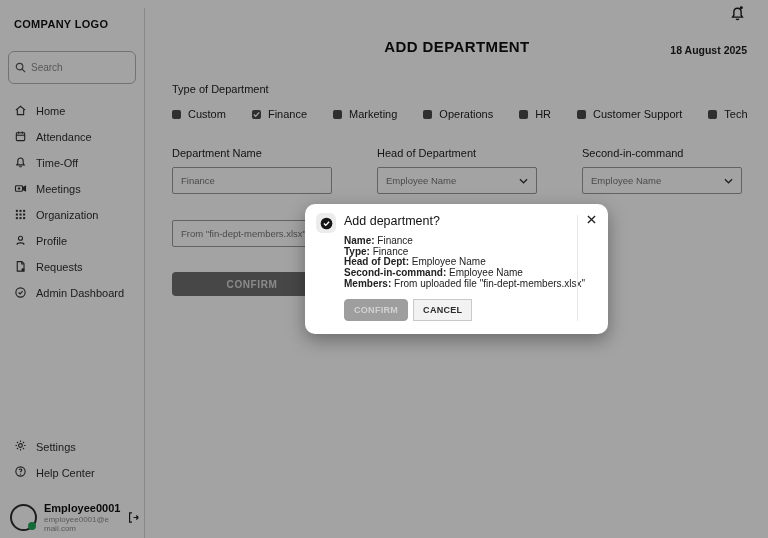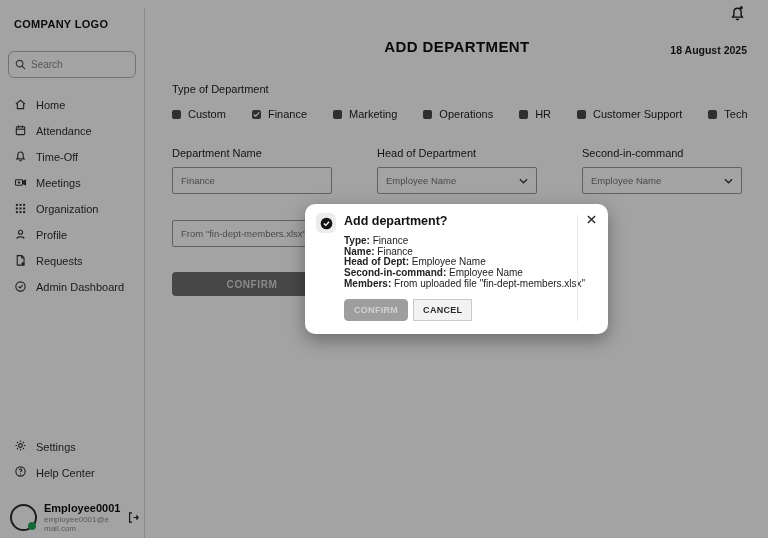--- a/index.html
+++ b/index.html
@@ -4,21 +4,21 @@
 <style>
   * { box-sizing: border-box; margin: 0; padding: 0; }
   html,body { width:768px; height:538px; }
   body { font-family: "Liberation Sans", "DejaVu Sans", sans-serif; background:#fff; }
   .app { position:relative; width:768px; height:538px; overflow:hidden; background:#fff; }
 
   
   .sidebar { position:absolute; left:0; top:8px; width:145px; height:538px;
     border-right:1px solid #d6d6d6; padding:10px 8px 12px; display:flex; flex-direction:column; background:#fff; }
   .logo { font-size:11px; font-weight:800; letter-spacing:.3px; color:#111; padding-left:6px; }
-  .search { margin-top:21px; height:27px; border:1px solid #b3b3b3; border-radius:6px;
+  .search { margin-top:21px; height:33px; border:1px solid #b3b3b3; border-radius:6px;
     display:flex; align-items:center; gap:5px; padding:0 6px; background:#fff; }
   .search input { border:none; outline:none; background:transparent; width:100%; font-size:10px; color:#333;
     font-family:inherit; }
   .search input::placeholder { color:#8a8a8a; }
   .nav { margin-top:14px; display:flex; flex-direction:column; }
   .nav-item { height:26px; display:flex; align-items:center; gap:9px; padding-left:6px;
     font-size:11px; color:#2e2e2e; cursor:pointer; }
   .nav-item svg { flex:0 0 auto; }
   .bottom { margin-top:auto; }
   .profile { margin-top:16px; display:flex; align-items:center; gap:7px; padding-left:2px; }
@@ -50,21 +50,21 @@
   .confirm-main { margin-top:25px; width:160px; height:24px; background:#6f6f6f; color:#d8d8d8;
     border:none; border-radius:4px; font-size:10px; font-weight:700; letter-spacing:.6px; cursor:pointer;
     font-family:inherit; }
 
   
   .overlay { position:absolute; inset:0; background:rgba(0,0,0,.36); z-index:5; }
   .modal { position:absolute; left:305px; top:204px; width:303px; height:130px; background:#fff;
     border-radius:10px; box-shadow:0 6px 18px rgba(0,0,0,.35); z-index:6; }
   .m-icon { position:absolute; left:11px; top:9px; width:20px; height:20px; background:#ececec;
     border-radius:6px; display:flex; align-items:center; justify-content:center; }
-  .m-title { position:absolute; left:39px; top:10px; font-size:12.5px; font-weight:700; color:#111; }
+  .m-title { position:absolute; left:39px; top:10px; font-size:12.5px; font-weight:400; color:#111; }
   .m-close { position:absolute; right:12px; top:11px; cursor:pointer; display:flex; }
   .m-body { position:absolute; left:39px; top:32px; font-size:10px; line-height:10.7px; color:#222; }
   .m-body b { font-weight:700; }
   .m-scroll { position:absolute; right:30px; top:11px; height:106px; width:1px; background:#e6e6e6; }
   .m-btns { position:absolute; left:39px; top:95px; display:flex; gap:5px; }
   .btn-confirm { background:#9e9e9e; color:#d2d2d2; border:1px solid #9e9e9e; border-radius:4px;
     font-size:9px; font-weight:700; letter-spacing:.3px; padding:5px 9px; cursor:pointer; font-family:inherit; }
   .btn-cancel { background:#f2f2f2; color:#2a2a2a; border:1px solid #c9c9c9; border-radius:0;
     font-size:9px; font-weight:700; letter-spacing:.3px; padding:5px 9px; cursor:pointer; font-family:inherit; }
 </style>
@@ -289,22 +289,22 @@
         </svg>
     </span>
     <div class="m-title">Add department?</div>
     <span class="m-close">
       <svg width="9" height="9" viewBox="0 0 10 10" stroke="#222" stroke-width="1.5">
           <path d="M1 1 L9 9 M9 1 L1 9"></path>
         </svg>
     </span>
 
     <div class="m-body">
+      <div><b>Name:</b><span> Finance</span></div>
       <div><b>Type:</b><span> Finance</span></div>
-      <div><b>Name:</b><span> Finance</span></div>
       <div><b>Head of Dept:</b><span> Employee Name</span></div>
       <div><b>Second-in-command:</b><span> Employee Name</span></div>
       <div><b>Members:</b><span> From uploaded file "fin-dept-members.xlsx"</span></div>
     </div>
 
     <div class="m-scroll"></div>
 
     <div class="m-btns">
       <button class="btn-confirm">CONFIRM</button>
       <button class="btn-cancel">CANCEL</button>

